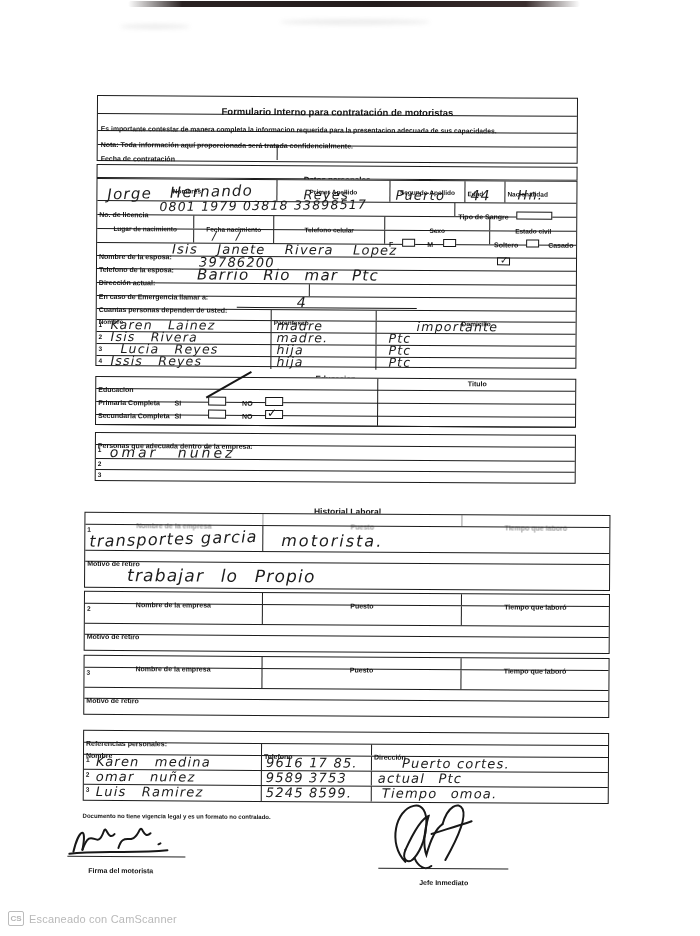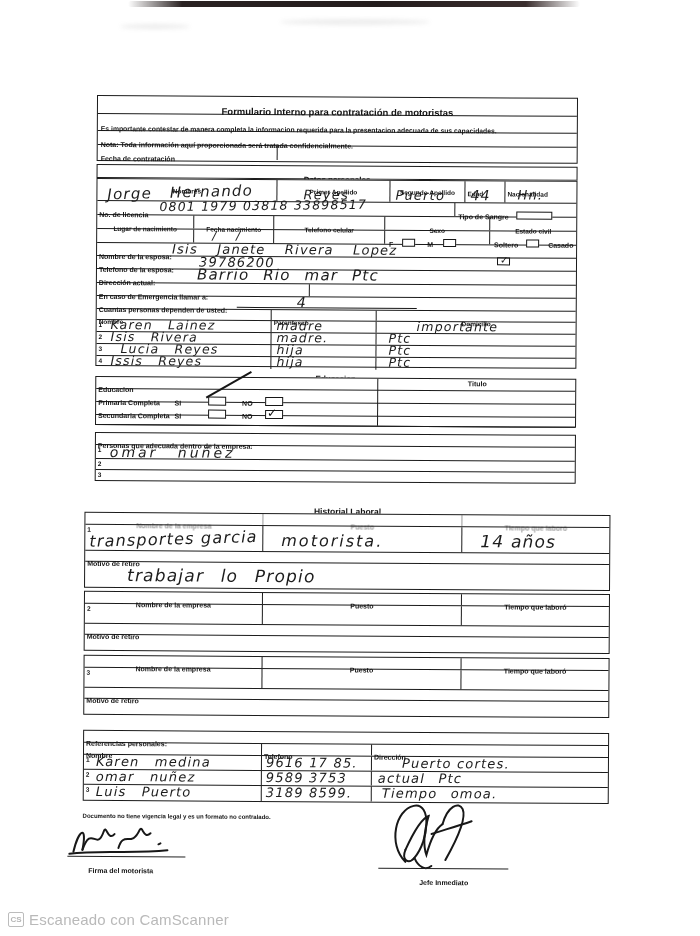--- a/index.html
+++ b/index.html
@@ -24,21 +24,21 @@
   .faint{opacity:.45;filter:blur(.4px);}
   .num{font-weight:bold;font-size:6.5px;color:#141414;position:absolute;left:2px;top:1px;}
   .stroke{position:absolute;height:1.7px;background:#161616;transform-origin:left center;}
   .sig path{fill:none;stroke:#181818;stroke-width:2;stroke-linecap:round;}
   .smudge{position:absolute;background:rgba(110,110,110,.12);filter:blur(2px);border-radius:50%;}
   .doc{position:absolute;left:0;top:0;width:700px;height:936px;transform:rotate(.35deg);
        transform-origin:110px 100px;}
   .wm{position:absolute;left:8px;top:911px;display:flex;align-items:center;gap:5px;}
   .wm .badge{width:14px;height:13px;border:1.6px solid #bcbcbc;border-radius:2px;color:#b5b5b5;
       font-size:8px;font-weight:bold;display:flex;align-items:center;justify-content:center;}
-  .wm .txt{color:#b9b9b9;font-size:15px;letter-spacing:.2px;}
+  .wm .txt{color:#b9b9b9;font-size:11px;letter-spacing:.2px;}
 </style>
 </head>
 <body>
 
 <div class="abs" style="left:128px;top:1px;width:452px;height:6px;border-radius:3px;
             background:linear-gradient(to right, rgba(40,30,30,0), #2a2222 12%, #241d1d 55%, #3a2e2e 88%, rgba(40,30,30,0));
             filter:blur(.6px);"></div>
 <div class="smudge" style="left:280px;top:19px;width:150px;height:6px;"></div>
 <div class="smudge" style="left:120px;top:24px;width:70px;height:5px;"></div>
 
@@ -290,23 +290,20 @@
       </div>
     </div>
     <div class="row flex" style="height:26px;">
       <div class="cell" style="width:178px;">
         <span class="num">1</span>
         <span class="hw" style="left:4px;top:6px;font-size:16px;transform:rotate(-2deg);">transportes garcia</span>
       </div>
       <div class="cell" style="width:199px;">
         <span class="hw" style="left:18px;top:7px;font-size:16px;letter-spacing:2px;">motorista.</span>
       </div>
-      <div class="cell" style="flex:1;">
-        <span class="hw" style="left:18px;top:6px;font-size:17px;">14 años</span>
-      </div>
     </div>
     <div class="row" style="height:11px;padding:1px 0 0 2px;">
       <span class="lbl">Motivo de retiro</span>
     </div>
     <div class="row" style="height:25px;">
       <span class="hw" style="left:42px;top:5px;font-size:17px;word-spacing:10px;">trabajar  lo Propio</span>
     </div>
   </div>
 
   <div class="box" style="left:87px;top:591px;width:526px;height:60px;">
@@ -394,24 +391,24 @@
       <div class="cell" style="width:110px;">
         <span class="hw" style="left:4px;top:0;font-size:13px;">9589 3753</span>
       </div>
       <div class="cell" style="flex:1;">
         <span class="hw" style="left:6px;top:0;font-size:13px;word-spacing:8px;">actual Ptc</span>
       </div>
     </div>
     <div class="row flex" style="height:15px;">
       <div class="cell" style="width:178px;">
         <span class="num">3</span>
-        <span class="hw" style="left:12px;top:0;font-size:13px;word-spacing:10px;">Luis Puerto</span>
+        <span class="hw" style="left:12px;top:0;font-size:13px;word-spacing:10px;">Luis Ramirez</span>
       </div>
       <div class="cell" style="width:110px;">
-        <span class="hw" style="left:4px;top:0;font-size:13px;">3189 8599.</span>
+        <span class="hw" style="left:4px;top:0;font-size:13px;">5245 8599.</span>
       </div>
       <div class="cell" style="flex:1;">
         <span class="hw" style="left:10px;top:0;font-size:13px;word-spacing:8px;">Tiempo omoa.</span>
       </div>
     </div>
   </div>
 
   <div class="abs" style="left:87px;top:804px;">
     <span class="lbl" style="font-size:6px;">Documento no tiene vigencia legal y es un formato no contralado.</span>
   </div>

